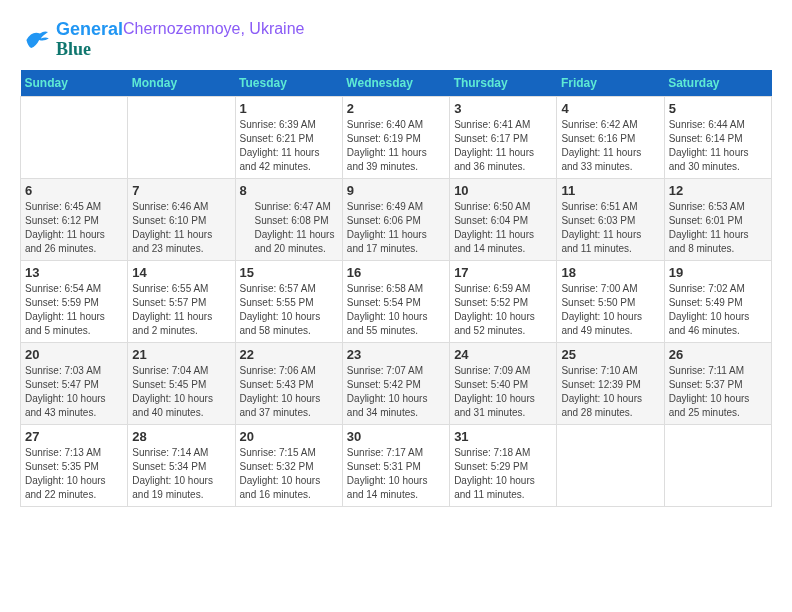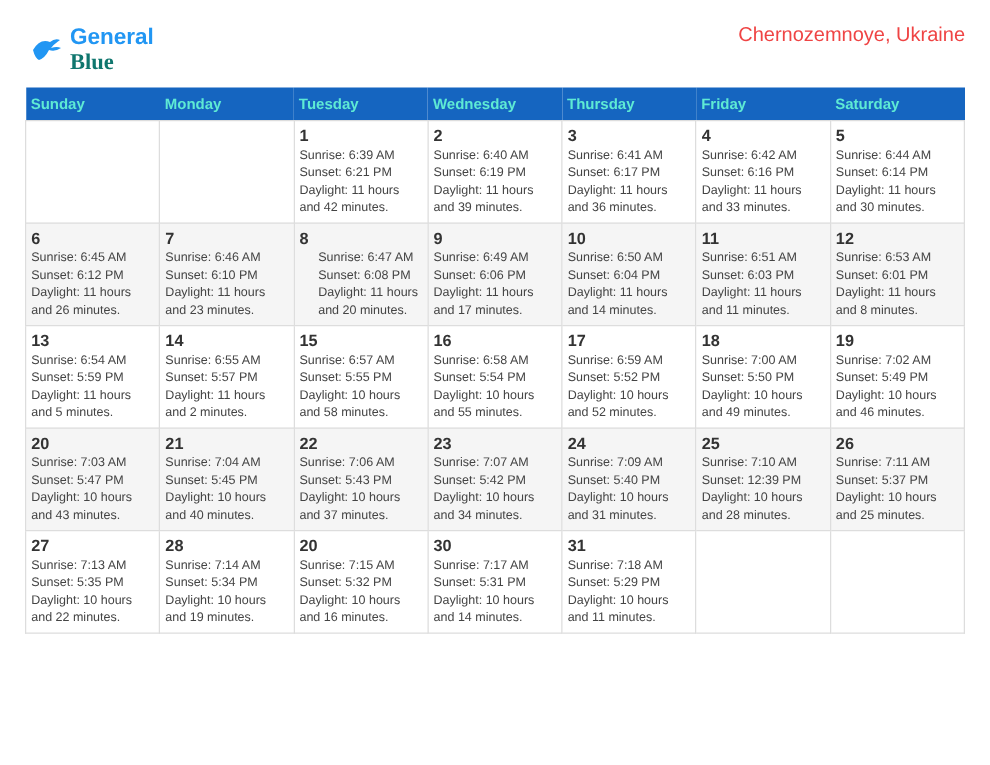--- a/index.html
+++ b/index.html
@@ -5,21 +5,20 @@
     * { box-sizing: border-box; margin: 0; padding: 0; }
     body {
       font-family: Arial, sans-serif;
       background: #fff;
       width: 792px;
       min-height: 612px;
       padding: 20px;
     }
     .header {
       display: flex;
-      justify-content: space-between;
       align-items: flex-start;
       margin-bottom: 10px;
     }
     .logo {
       display: flex;
       align-items: center;
       gap: 4px;
     }
     .logo-text {
       font-size: 18px;
@@ -37,21 +36,21 @@
     .title-block {
       text-align: right;
     }
     .month-title {
       font-size: 36px;
       font-weight: normal;
       color: #333;
     }
     .location {
       font-size: 16px;
-      color: #ef4444;
+      color: #8b5cf6;
     }
     table {
       width: 100%;
       border-collapse: collapse;
       font-size: 11px;
     }
     th {
       background-color: #1565C0;
       color: #5eead4;
       padding: 6px 4px;

